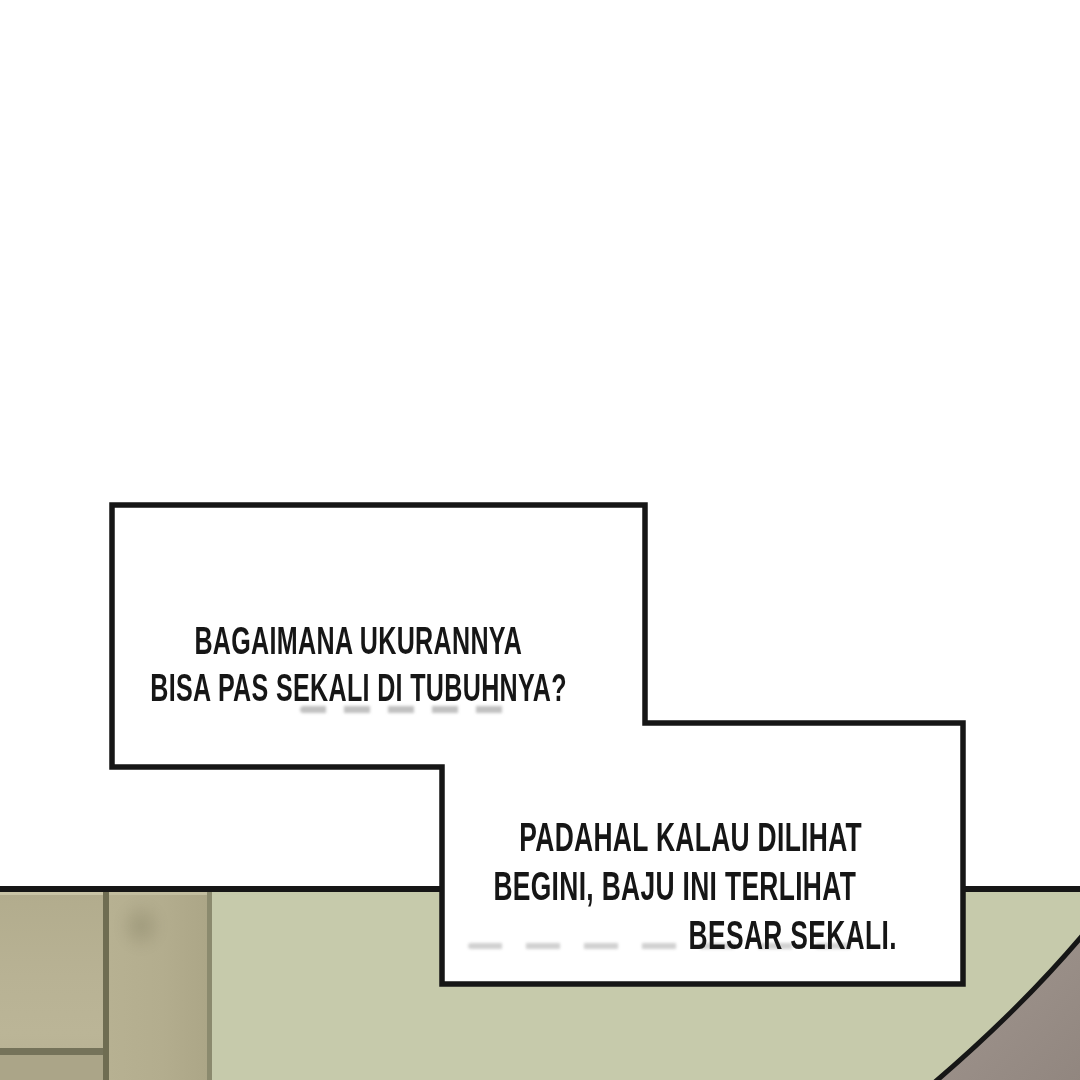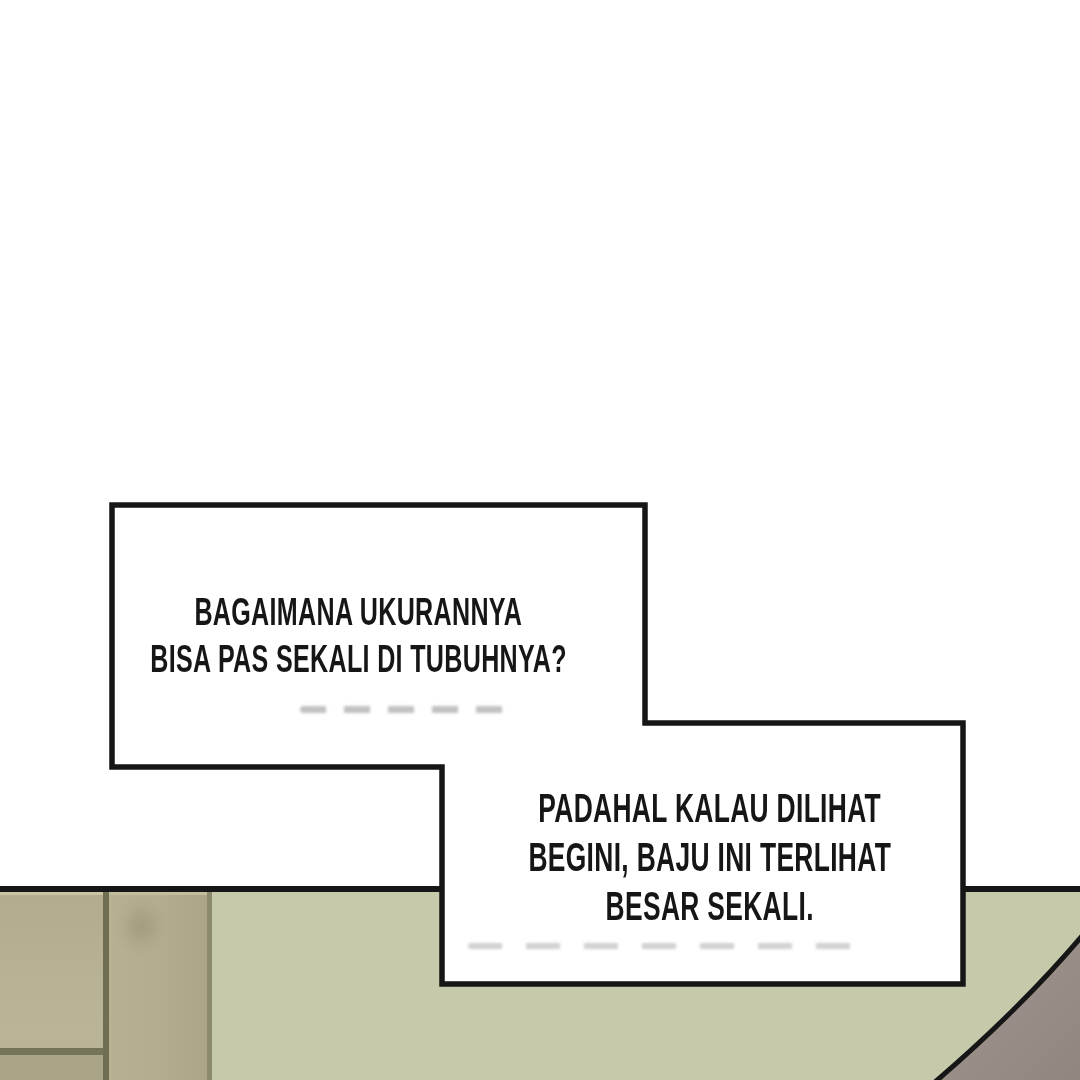--- a/index.html
+++ b/index.html
@@ -58,23 +58,24 @@
     filter: blur(1.8px); border-radius: 4px;
   }
 
   
   .speech-text {
     position: absolute;
     display: flex; flex-direction: column;
     justify-content: center; align-items: center;
     color: var(--c-ink, #161616);
     text-align: center;
+    margin-top: 29px;
   }
   .speech-text-1 { left: 112px; top: 507px; width: 533px; height: 258px; transform: translateX(-20px); }
-  .speech-text-2 { left: 442px; top: 731px; width: 521px; height: 253px; transform: translateX(7px); }
+  .speech-text-2 { left: 422px; top: 731px; width: 521px; height: 253px; transform: translateX(7px); align-items: flex-end; }
   .speech-text .line {
     font-weight: 700;
     white-space: nowrap;
     transform: scaleX(0.66);
     letter-spacing: 0.5px;
   }
   .speech-text-1 .line { font-size: 38px; line-height: 47px; }
   .speech-text-2 .line { font-size: 40px; line-height: 49px; }
 </style>
 </head>

